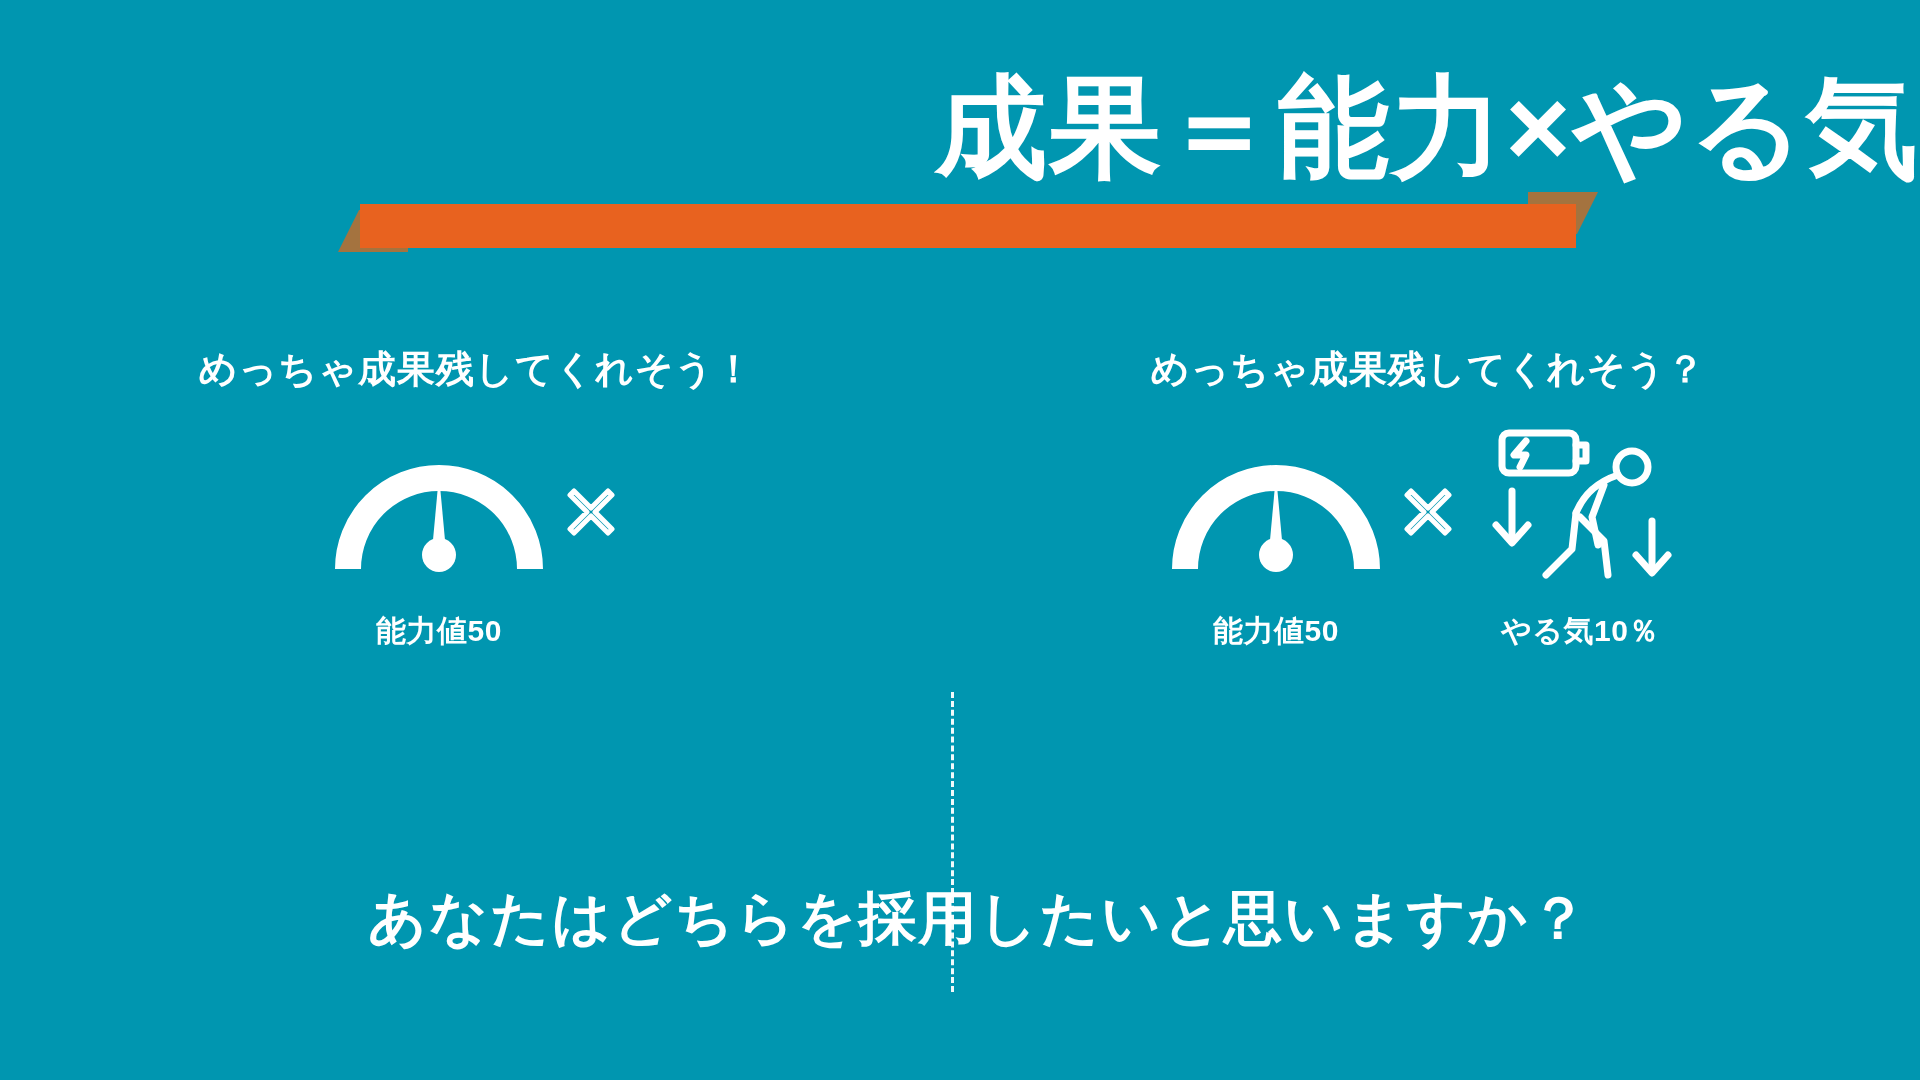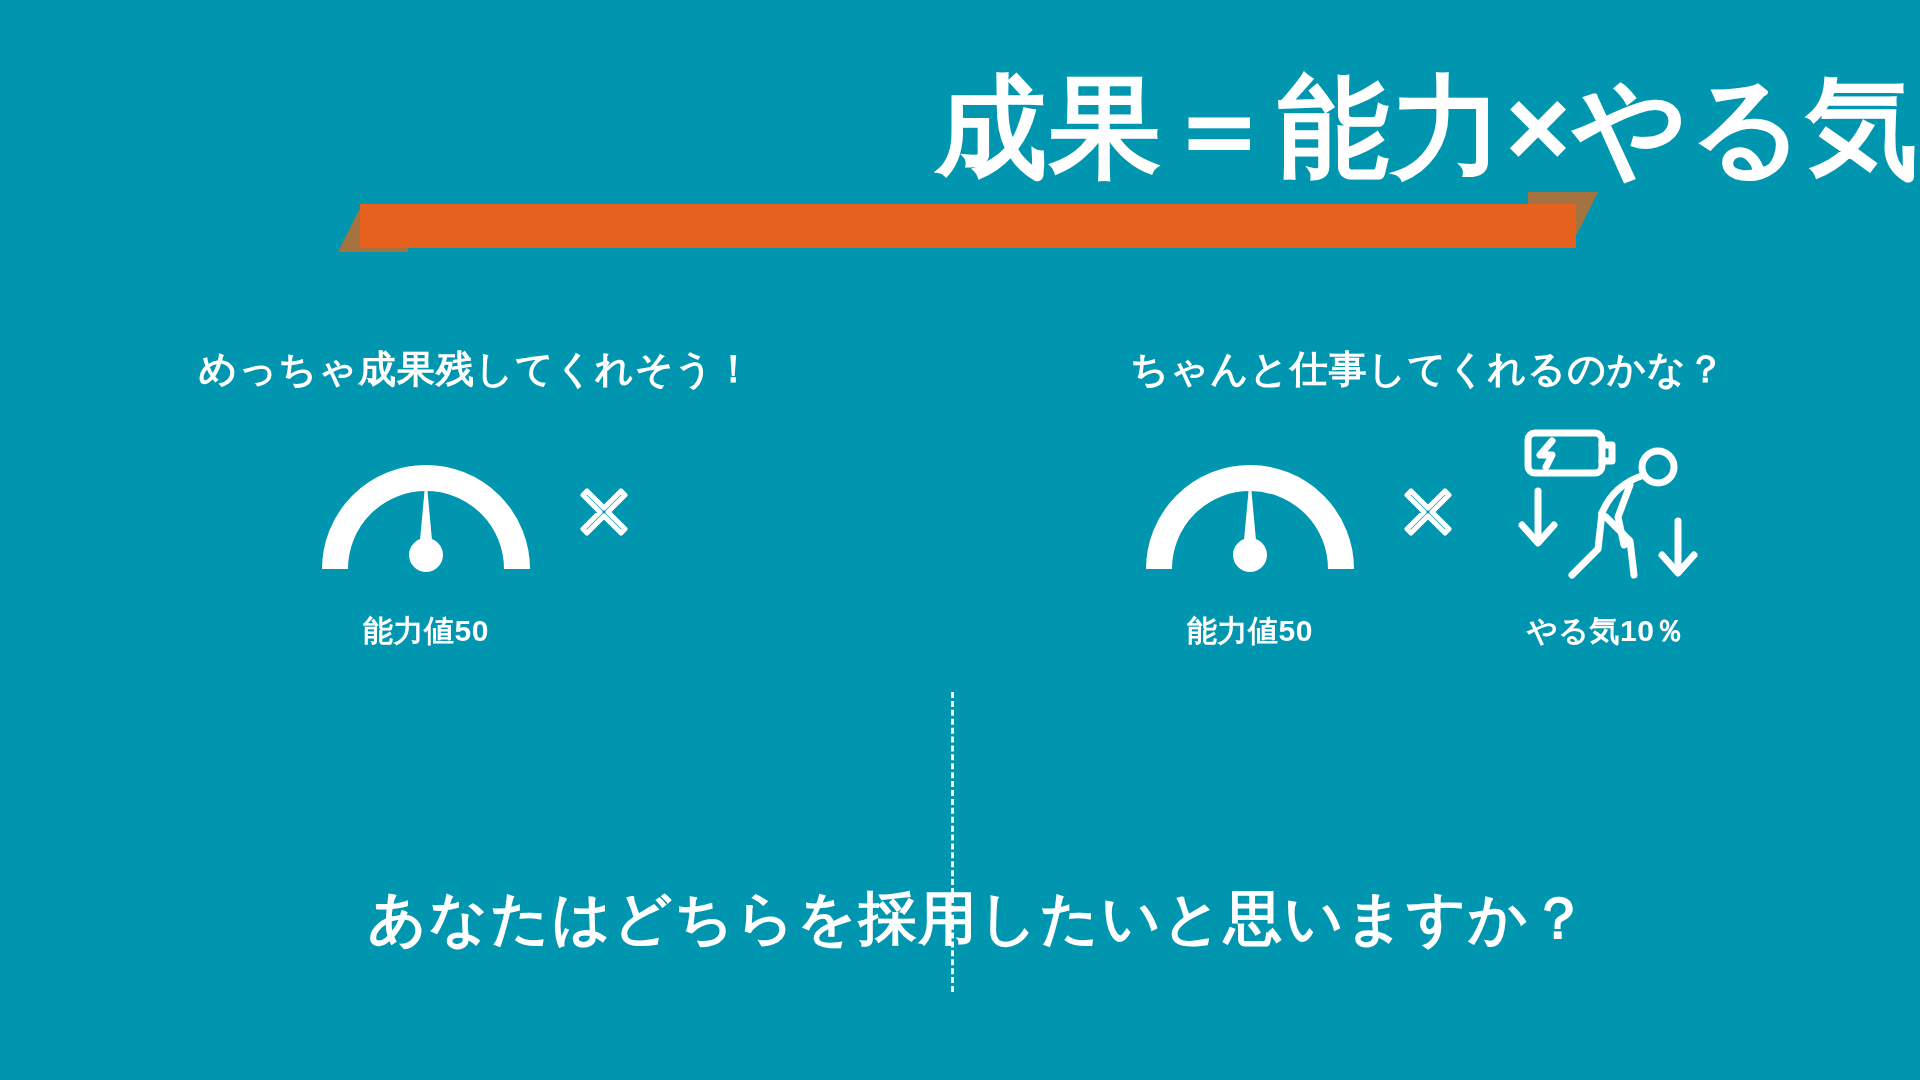--- a/index.html
+++ b/index.html
@@ -110,21 +110,20 @@
     height: 300px;
     border-left: 3px dashed #ffffff;
     transform: translateX(-1px);
     opacity: .95;
   }
 
   .icon-row {
     display: flex;
     align-items: flex-start;
     justify-content: center;
-    gap: 26px;
     margin-top: 42px;
   }
   .icon-cell {
     display: flex;
     flex-direction: column;
     align-items: center;
     width: 230px;
   }
   .icon-box {
     height: 150px;
@@ -200,21 +199,21 @@
           <svg width="62" height="62" viewBox="0 0 62 62" aria-hidden="true">
             <path d="M14 10 L31 27 L48 10 L52 14 L35 31 L52 48 L48 52 L31 35 L14 52 L10 48 L27 31 L10 14 Z" fill="none" stroke="#ffffff" stroke-width="5" stroke-linejoin="round" stroke-linecap="round"></path>
           </svg>
         </div>
 
 
       </div>
     </div>
 
     <div class="panel">
-      <div class="panel-heading">ちゃんと仕事してくれるのかな？</div>
+      <div class="panel-heading">めっちゃ成果残してくれそう？</div>
       <div class="icon-row">
 
         <div class="icon-cell">
           <div class="icon-box">
             <svg width="210" height="130" viewBox="0 0 210 130" aria-hidden="true">
               <path d="M14 122 A91 91 0 0 1 196 122" fill="none" stroke="#ffffff" stroke-width="26" stroke-linecap="butt"></path>
               <path d="M105 28 L112 104 L98 104 Z" fill="#ffffff"></path>
               <circle cx="105" cy="108" r="17" fill="#ffffff"></circle>
             </svg>
           </div>

